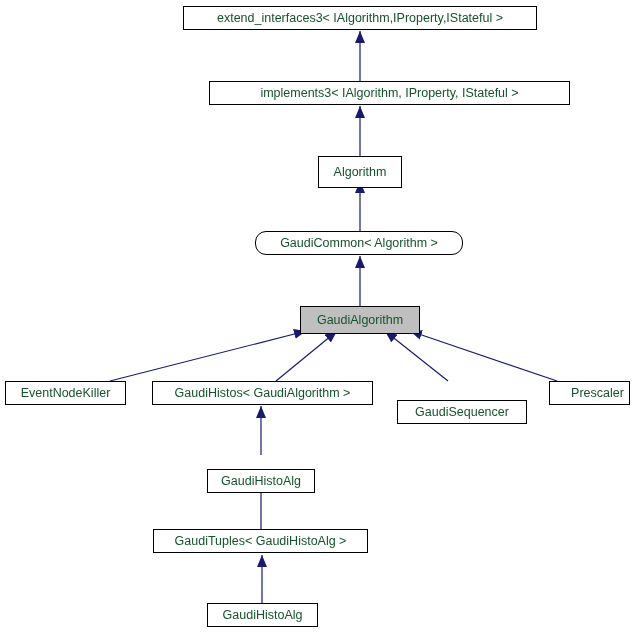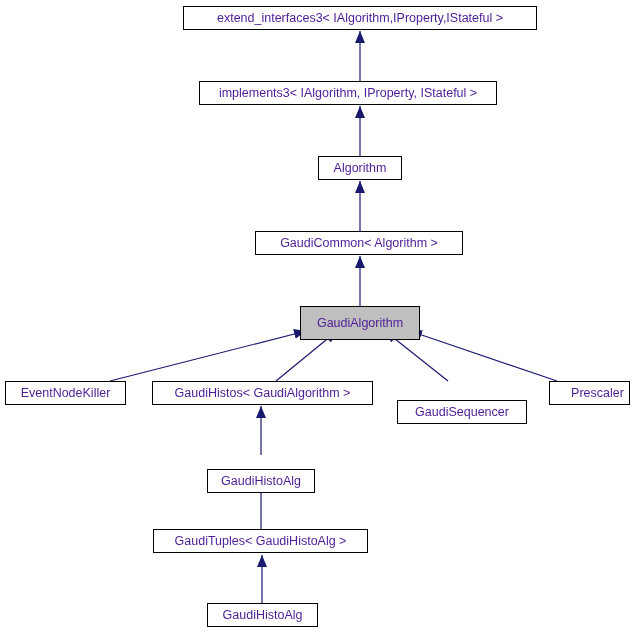--- a/index.html
+++ b/index.html
@@ -20,21 +20,21 @@
   #edges {
     position: absolute;
     left: 0; top: 0;
     width: 635px; height: 635px;
   }
   .node {
     position: absolute;
     box-sizing: border-box;
     border: 1px solid #000000;
     background: #ffffff;
-    color: #4c1d95;
+    color: #14532d;
     font-size: 12.5px;
     line-height: 22px;
     text-align: center;
     white-space: nowrap;
     display: flex;
     align-items: center;
     justify-content: center;
     cursor: pointer;
   }
   .node.selected {
@@ -62,27 +62,27 @@
       <line x1="448" y1="381" x2="385" y2="331" marker-end="url(#arrowhead)"></line>
       <line x1="557" y1="381" x2="410" y2="331" marker-end="url(#arrowhead)"></line>
       <line x1="261" y1="455" x2="261" y2="406" marker-end="url(#arrowhead)"></line>
       <line x1="261" y1="529" x2="261" y2="480" marker-end="url(#arrowhead)"></line>
       <line x1="262" y1="603" x2="262" y2="555" marker-end="url(#arrowhead)"></line>
     </g>
   </svg>
 
   <div class="node" style="left:183px; top:6px;   width:354px; height:24px;">extend_interfaces3&lt; IAlgorithm,IProperty,IStateful &gt;</div>
 
-  <div class="node" style="left:199px; top:81px;  width:298px; height:24px;text-align:center;">implements3&lt; IAlgorithm, IProperty, IStateful &gt;</div>
+  <div class="node" style="left:209px; top:81px;  width:361px; height:24px;text-align:center;">implements3&lt; IAlgorithm, IProperty, IStateful &gt;</div>
 
-  <div class="node" style="left:318px; top:156px; width:84px;  height:24px;">Algorithm</div>
+  <div class="node" style="left:318px; top:156px; width:84px;  height:32px;">Algorithm</div>
 
-  <div class="node" style="left:255px; top:231px; width:208px; height:24px;">GaudiCommon&lt; Algorithm &gt;</div>
+  <div class="node" style="left:255px; top:231px; width:208px; height:24px;border-radius:11px;">GaudiCommon&lt; Algorithm &gt;</div>
 
-  <div class="node selected" style="left:300px; top:306px; width:120px; height:34px;">GaudiAlgorithm</div>
+  <div class="node selected" style="left:300px; top:306px; width:120px; height:28px;">GaudiAlgorithm</div>
 
   <div class="node" style="left:5px;   top:381px; width:121px; height:24px;">EventNodeKiller</div>
 
   <div class="node" style="left:152px; top:381px; width:221px; height:24px;">GaudiHistos&lt; GaudiAlgorithm &gt;</div>
 
   <div class="node" style="left:397px; top:381px; width:130px; height:24px;margin-top:19px;">GaudiSequencer</div>
 
   <div class="node" style="left:549px; top:381px; width:81px;  height:24px;padding-left:16px;">Prescaler</div>
 
   <div class="node" style="left:207px; top:469px; width:108px; height:24px;">GaudiHistoAlg</div>

